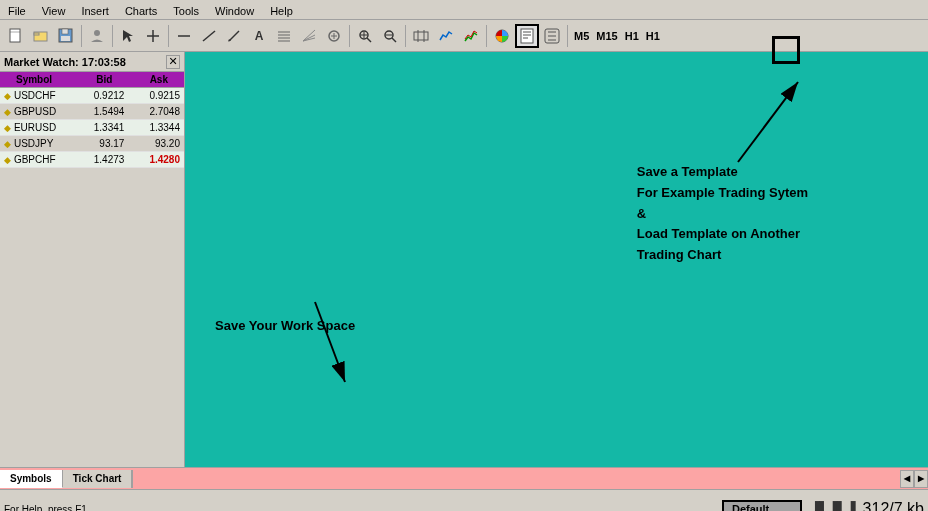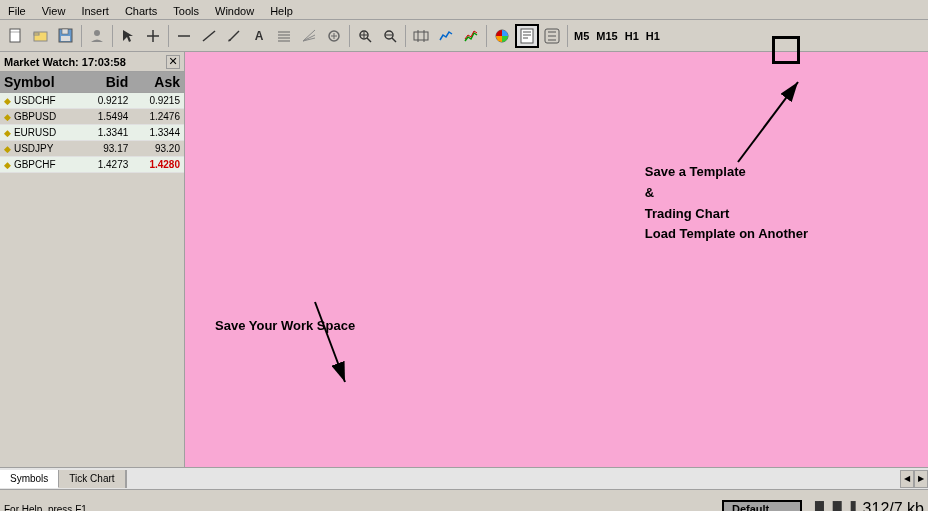--- a/index.html
+++ b/index.html
@@ -19,43 +19,43 @@
     
     .main-layout { display: flex; height: calc(511px - 20px - 32px - 22px - 22px); }
 
     
     .left-panel { width: 185px; background: #d4d0c8; border-right: 1px solid #a0a0a0; display: flex; flex-direction: column; }
     .market-watch-header { background: #d4d0c8; border-bottom: 1px solid #a0a0a0; display: flex; align-items: center; justify-content: space-between; padding: 2px 4px; height: 20px; }
     .market-watch-title { font-size: 11px; font-weight: bold; }
     .close-btn { cursor: pointer; font-size: 11px; width: 14px; height: 14px; display: flex; align-items: center; justify-content: center; border: 1px solid #999; background: #d4d0c8; }
 
     .market-table { width: 100%; border-collapse: collapse; }
-    .market-table th { background: #a3a3a3; border-bottom: 1px solid #a0a0a0; padding: 2px 4px; text-align: right; font-size: 14px; font-weight: bold; }
+    .market-table th { background: #a21caf; border-bottom: 1px solid #a0a0a0; padding: 2px 16px; text-align: right; font-size: 10px; font-weight: bold; }
     .market-table th:first-child { text-align: left; }
     .market-table td { padding: 2px 4px; text-align: right; font-size: 10px; border-bottom: 1px solid #e0e0e0; }
     .market-table td:first-child { text-align: left; }
     .market-table tr:nth-child(odd) { background: #e8f0e8; }
     .market-table tr:nth-child(even) { background: #d4d0c8; }
     .symbol-cell { display: flex; align-items: center; gap: 3px; }
     .diamond-icon { color: #c0a000; font-size: 9px; }
 
     
-    .chart-area { flex: 1; background: #f9a8d4; position: relative; overflow: hidden; }
+    .chart-area { flex: 1; background: #14b8a6; position: relative; overflow: hidden; }
 
     
     .annotation { position: absolute; font-size: 13px; font-weight: bold; color: #000; line-height: 1.6; }
 
     
     .arrow-svg { position: absolute; }
 
     
     .highlight-box { position: absolute; border: 3px solid #000; background: transparent; }
 
     
-    .bottom-tabs-container { background: #e5e5e5; border-top: 1px solid #a0a0a0; display: flex; align-items: center; height: 22px; }
+    .bottom-tabs-container { background: #fca5a5; border-top: 1px solid #a0a0a0; display: flex; align-items: center; height: 22px; font-weight: bold; }
     .left-tabs { display: flex; border-right: 1px solid #a0a0a0; }
     .tab-item { padding: 3px 10px; font-size: 10px; cursor: pointer; border-right: 1px solid #a0a0a0; background: #d4d0c8; }
     .tab-item.active { background: #ffffff; border-bottom: 1px solid #fff; }
     .chart-tabs { display: flex; flex: 1; overflow: hidden; }
     .chart-tab { padding: 3px 8px; font-size: 10px; cursor: pointer; border-right: 1px solid #a0a0a0; background: #d4d0c8; white-space: nowrap; }
     .chart-tab.active { background: #c8c8c4; }
     .chart-tab-scroll { display: flex; align-items: center; margin-left: auto; }
     .scroll-btn { width: 14px; height: 18px; display: flex; align-items: center; justify-content: center; cursor: pointer; font-size: 8px; border: 1px solid #a0a0a0; background: #d4d0c8; }
 
     
@@ -256,21 +256,21 @@
           <td>0.9215</td>
         </tr>
         <tr>
           <td>
               <div class="symbol-cell">
                 <span class="diamond-icon">◆</span>
                 <span>GBPUSD</span>
               </div>
             </td>
           <td>1.5494</td>
-          <td>1.2476</td>
+          <td>2.7048</td>
         </tr>
         <tr>
           <td>
               <div class="symbol-cell">
                 <span class="diamond-icon">◆</span>
                 <span>EURUSD</span>
               </div>
             </td>
           <td>1.3341</td>
           <td>1.3344</td>
@@ -307,23 +307,24 @@
       <defs>
         <marker id="arrowhead" markerWidth="10" markerHeight="7" refX="10" refY="3.5" orient="auto">
           <polygon points="0 0, 10 3.5, 0 7" fill="#000"></polygon>
         </marker>
       </defs>
       <line x1="160" y1="90" x2="220" y2="10" stroke="#000" stroke-width="2" marker-end="url(#arrowhead)"></line>
     </svg>
 
     <div class="annotation" style="top:110px; right:120px; text-align:left;">
       <div>Save a Template</div>
+      <div>For Example Trading Sytem</div>
       <div>&amp;</div>
+      <div>Load Template on Another</div>
       <div>Trading Chart</div>
-      <div>Load Template on Another</div>
     </div>
 
     <svg class="arrow-svg" width="160" height="120" style="position:absolute; bottom:55px; left:50px;">
       <defs>
         <marker id="arrowhead2" markerWidth="10" markerHeight="7" refX="10" refY="3.5" orient="auto">
           <polygon points="0 0, 10 3.5, 0 7" fill="#000"></polygon>
         </marker>
       </defs>
       <line x1="80" y1="10" x2="110" y2="90" stroke="#000" stroke-width="2" marker-end="url(#arrowhead2)"></line>
     </svg>

